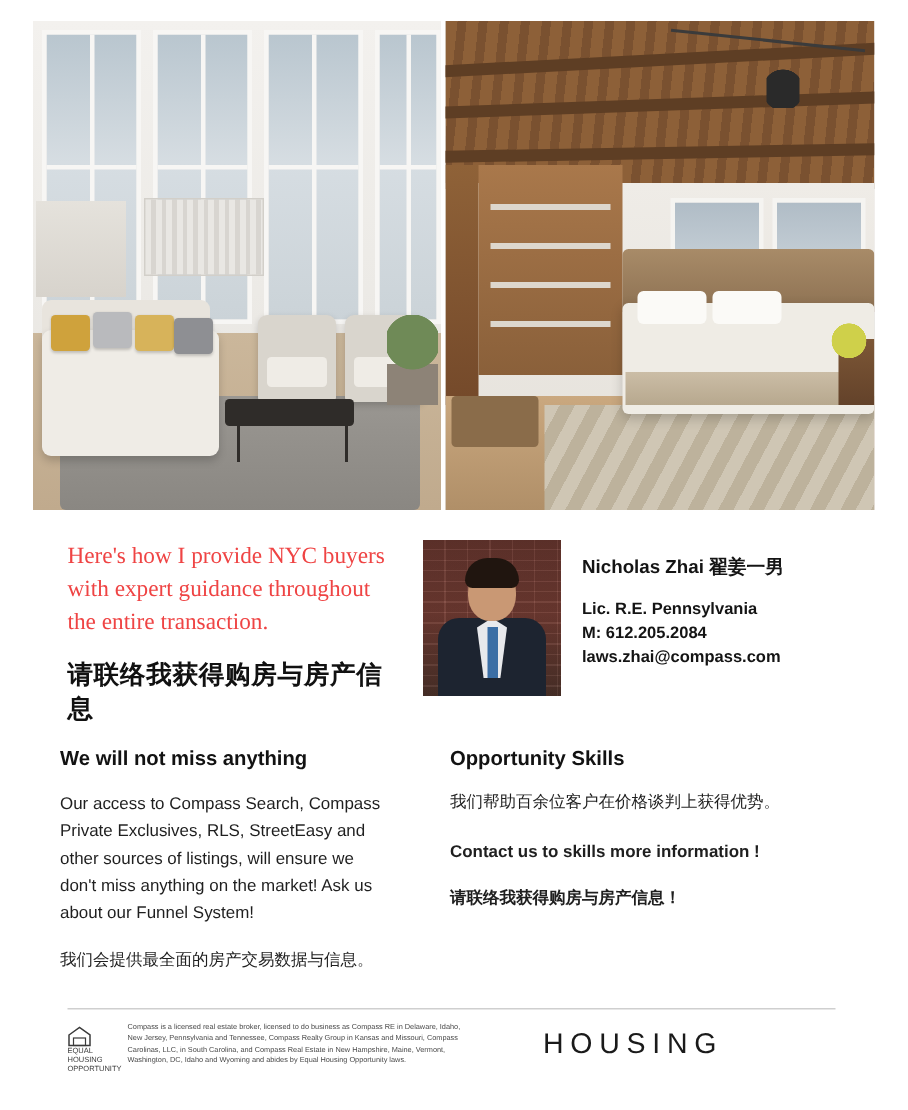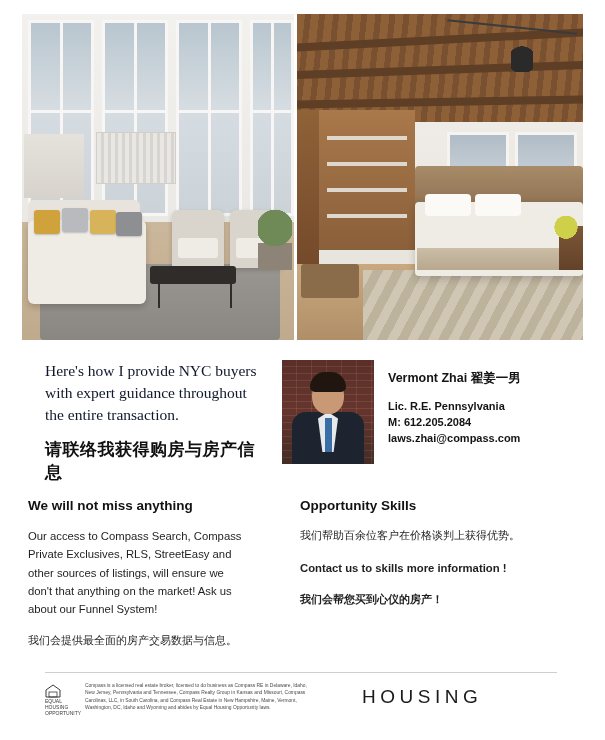--- a/index.html
+++ b/index.html
@@ -261,21 +261,21 @@
   
   .intro {
     position: absolute;
     left: 45px; top: 360px;
     width: 215px;
   }
   .intro-en {
     font-family: "Liberation Serif", serif;
     font-size: 15.5px;
     line-height: 1.42;
-    color: #0f172a;
+    color: #ef4444;
   }
   .intro-cn {
     margin-top: 12px;
     font-family: "DejaVu Sans", sans-serif;
     font-size: 17px;
     font-weight: bold;
     letter-spacing: .5px;
     color: #111;
   }
 
@@ -333,21 +333,21 @@
     font-weight: bold;
     color: #141414;
     line-height: 1.45;
   }
 
   .col {
     position: absolute;
     top: 498px;
     width: 220px;
   }
-  .col-left { left: 28px; }
+  .col-left { left: 40px; }
   .col-right { left: 300px; width: 255px; }
 
   .col-h {
     font-size: 13.5px;
     font-weight: bold;
     color: #121212;
     margin: 0 0 14px 0;
   }
   .col-p {
     font-size: 11.3px;
@@ -472,38 +472,38 @@
   <div class="agent">
     <div class="agent-photo">
       <div class="bricks"></div>
       <div class="body"></div>
       <div class="shirt"></div>
       <div class="tie"></div>
       <div class="head"></div>
       <div class="hair"></div>
     </div>
     <div class="agent-info">
-      <div class="agent-name">Vermont Zhai 翟姜一男</div>
+      <div class="agent-name">Nicholas Zhai 翟姜一男</div>
       <div class="agent-line">Lic. R.E. Pennsylvania</div>
       <div class="agent-line">M: 612.205.2084</div>
       <div class="agent-line">laws.zhai@compass.com</div>
     </div>
   </div>
 
   <div class="col col-left">
     <h3 class="col-h">We will not miss anything</h3>
-    <p class="col-p">Our access to Compass Search, Compass Private Exclusives, RLS, StreetEasy and other sources of listings, will ensure we don't that anything on the market! Ask us about our Funnel System!</p>
+    <p class="col-p">Our access to Compass Search, Compass Private Exclusives, RLS, StreetEasy and other sources of listings, will ensure we don't miss anything on the market! Ask us about our Funnel System!</p>
     <p class="col-p cn">我们会提供最全面的房产交易数据与信息。</p>
   </div>
 
   <div class="col col-right">
     <h3 class="col-h">Opportunity Skills</h3>
     <p class="col-p cn">我们帮助百余位客户在价格谈判上获得优势。</p>
     <p class="col-p bold">Contact us to skills more information !</p>
-    <p class="col-p cn bold">我们会帮您买到心仪的房产！</p>
+    <p class="col-p cn bold">请联络我获得购房与房产信息！</p>
   </div>
 
   <div class="footer-rule"></div>
   <div class="footer">
     <div class="eho">
       <svg width="16" height="14" viewBox="0 0 16 14" aria-hidden="true">
         <path d="M1 6 L8 1 L15 6 L15 13 L1 13 Z" fill="none" stroke="#3a3a3a" stroke-width="1"></path>
         <rect x="4" y="8" width="8" height="5" fill="none" stroke="#3a3a3a" stroke-width="0.8"></rect>
       </svg>
       <div class="eq">EQUAL HOUSING OPPORTUNITY</div>

